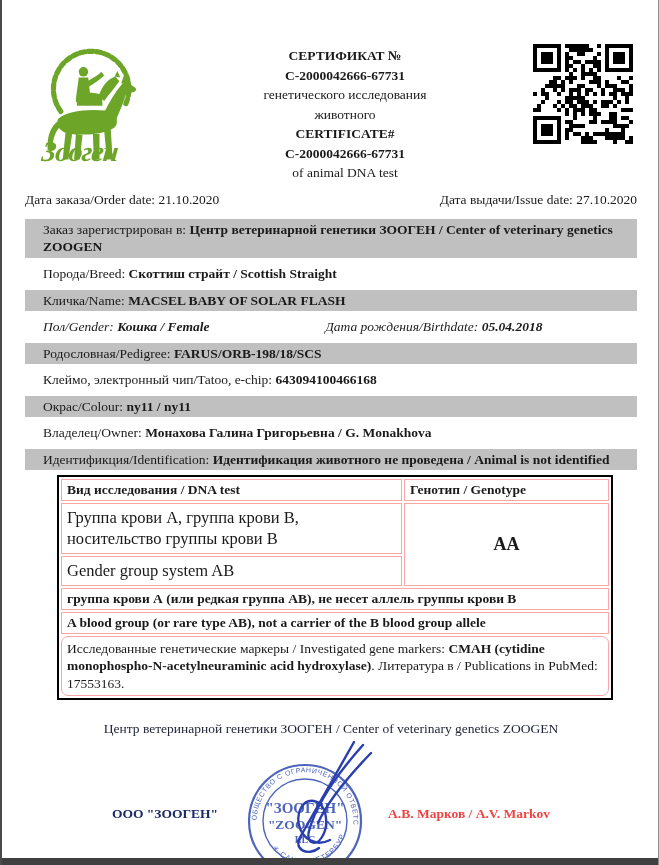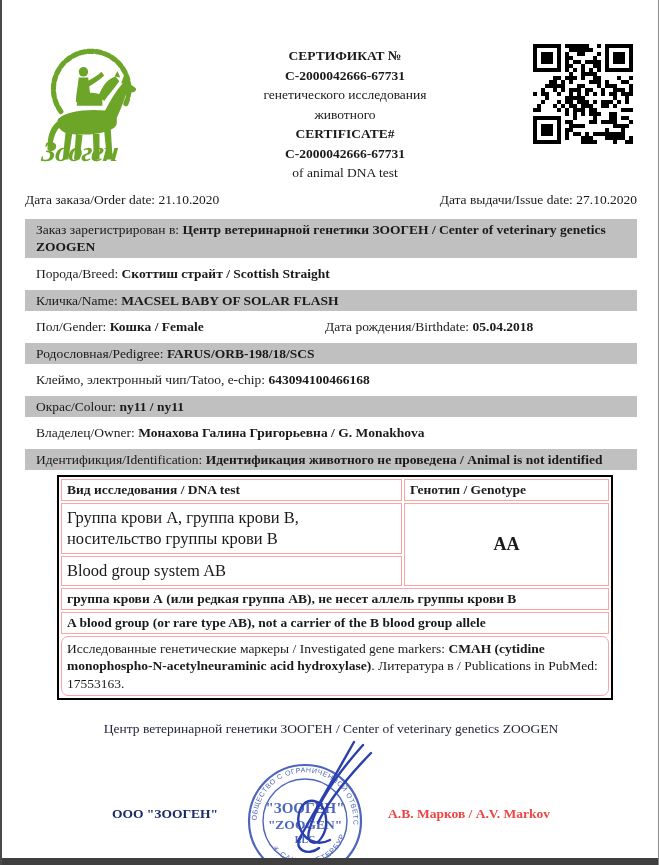--- a/index.html
+++ b/index.html
@@ -18,24 +18,24 @@
   .logo-wrap { width:132px; flex:0 0 auto; }
   .title-block { flex:1 1 auto; text-align:center; padding-top:10px; font-size:13.5px; line-height:1.45; }
   .title-block .b { font-weight:bold; }
   .qr-wrap { width:104px; flex:0 0 auto; padding-top:8px; }
 
   
   .dates-row { display:flex; justify-content:space-between; margin-top:9px; font-size:13.5px; }
 
   
   .fields { margin-top:11px; }
-  .field-row { font-size:13.5px; line-height:1.3; padding:2px 11px; margin-bottom:5px; }
+  .field-row { font-size:13.5px; line-height:1.3; padding:2px 18px; margin-bottom:5px; }
   .field-row.gray { background:#c0c0c0; }
   .field-row .val { font-weight:bold; }
-  .field-row.split { display:flex; }
+  .field-row.split { display:flex;font-style:italic; }
   .field-row.split .cell-a { width:49%; }
   .field-row.split .cell-b { flex:1; }
 
   
   table.dna-table {
     margin:4px 0 0 32px; width:556px;
     border:2px solid #000; border-spacing:2px; border-collapse:separate;
   }
   table.dna-table td { border:1px solid #fca5a5; padding:2px 5px; font-size:13.5px; vertical-align:middle; }
   table.dna-table td.hdr { font-weight:bold; }
@@ -457,21 +457,21 @@
       <tbody>
           <tr>
         <td class="hdr">Вид исследования / DNA test</td>
         <td class="hdr genotype-hdr">Генотип / Genotype</td>
       </tr>
       <tr>
         <td class="big">Группа крови А, группа крови В, носительство группы крови В</td>
         <td class="genotype" rowspan="2">AA</td>
       </tr>
       <tr>
-        <td class="big">Blood group system AB</td>
+        <td class="big">Gender group system AB</td>
       </tr>
       <tr>
         <td class="resline" colspan="2">группа крови А (или редкая группа АВ), не несет аллель группы крови В</td>
       </tr>
       <tr>
         <td class="resline" colspan="2">A blood group (or rare type AB), not a carrier of the B blood group allele</td>
       </tr>
       <tr>
         <td class="markers" colspan="2">
           <span>Исследованные генетические маркеры / Investigated gene markers: </span><span class="b">CMAH (cytidine monophospho-N-acetylneuraminic acid hydroxylase)</span><span>. Литература в / Publications in PubMed: 17553163.</span>

